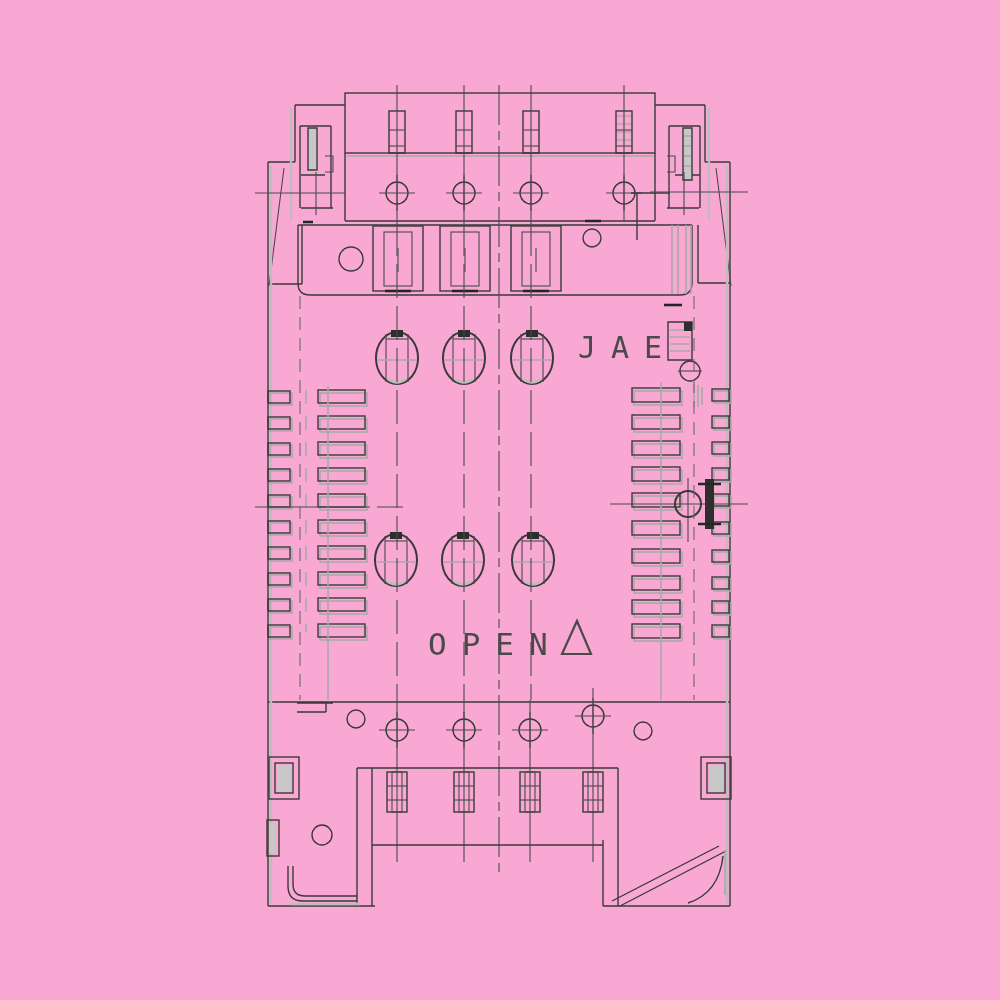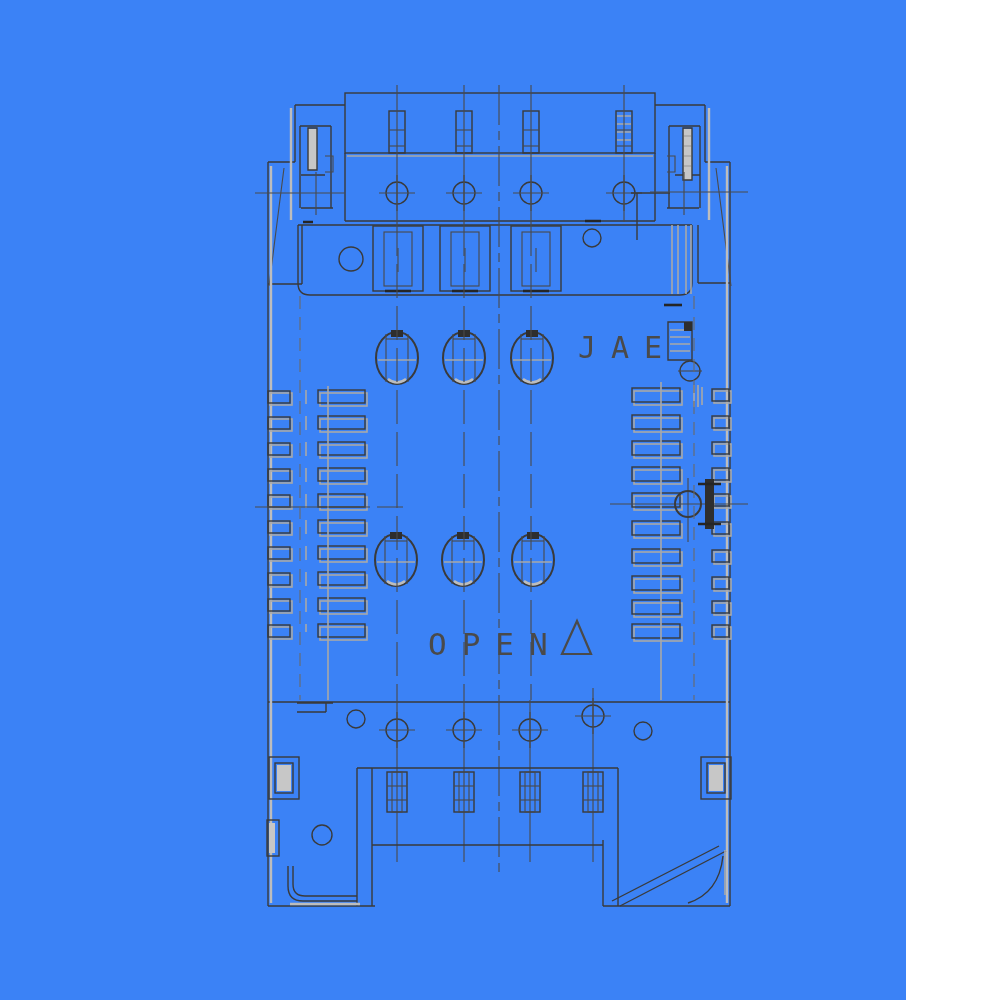--- a/index.html
+++ b/index.html
@@ -1,16 +1,16 @@
 <!DOCTYPE html>
 <html><head>
 <meta charset="utf-8">
 <style>
   html,body{margin:0;padding:0;background:#ffffff;}
-  .stage{position:relative;width:906px;height:1000px;background:#3b82f6;overflow:hidden;}
+  .stage{position:relative;width:1000px;height:1000px;background:#f9a8d4;overflow:hidden;}
   svg{position:absolute;left:0;top:0;}
   
   .ln{stroke:#3a3a3a;stroke-width:1.4;fill:none;stroke-linecap:butt;}
   .tn{stroke:#4a4a4a;stroke-width:1.1;fill:none;}
   .bd{stroke:#252525;stroke-width:2.6;fill:none;}
   .sh{stroke:#a9a9a9;stroke-width:1.6;fill:none;}
   .sh2{stroke:#bdbdbd;stroke-width:2.4;fill:none;}
   .dk{fill:#2e2e2e;stroke:none;}
   .gf{fill:#c7c7c7;stroke:none;}
   .cad-text{font-family:"DejaVu Sans Mono","Liberation Mono",monospace;}

